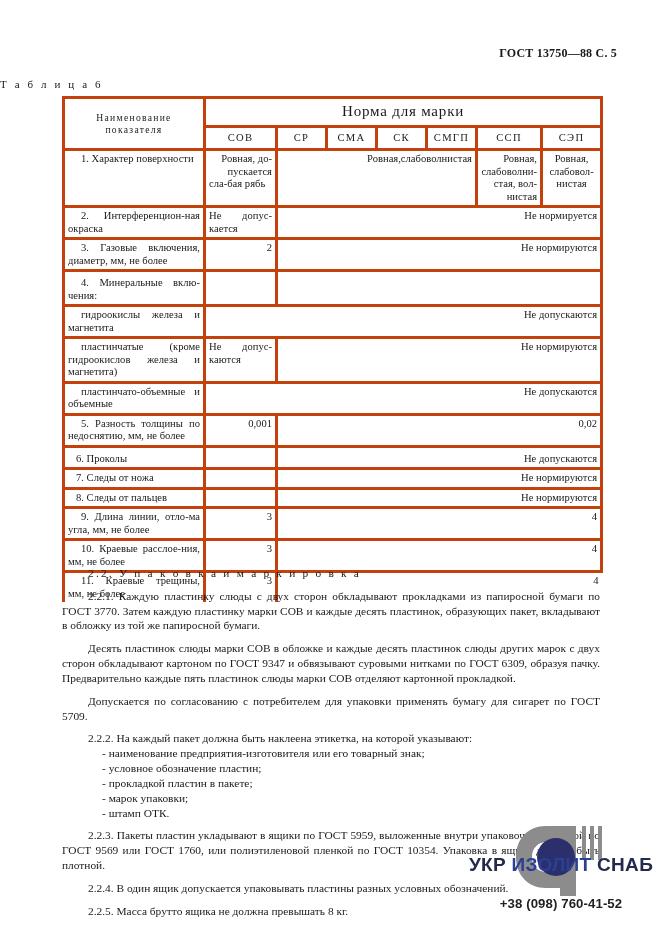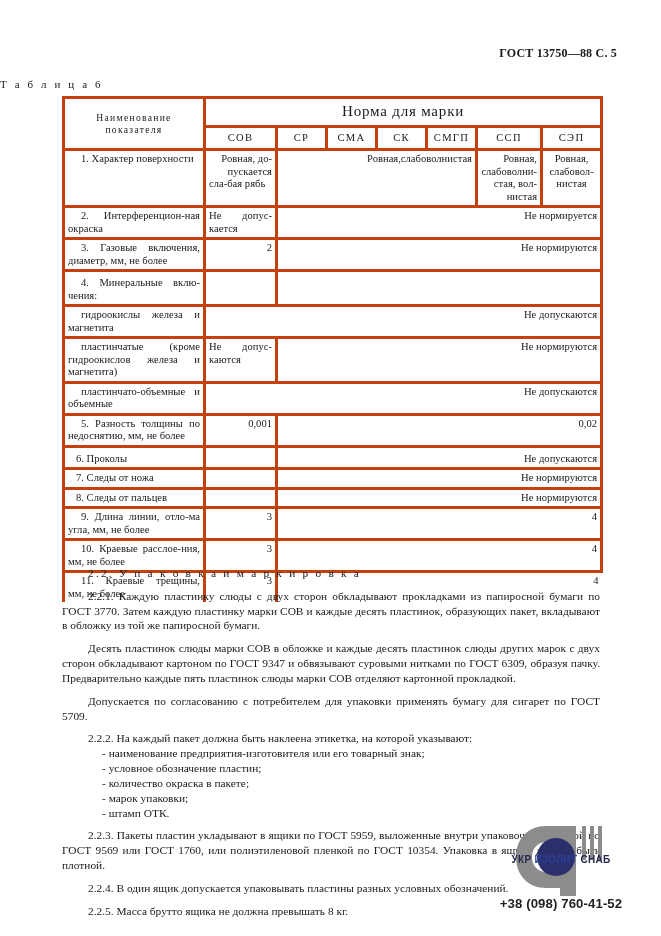--- a/index.html
+++ b/index.html
@@ -77,21 +77,21 @@
   .p.head{text-indent:26px;letter-spacing:2.2px;margin-bottom:1px;}
   .bullet{margin:0;text-indent:0;padding-left:40px;}
 
   
   .logo-block{position:absolute;left:470px;top:826px;width:180px;height:100px;}
   .logo-mark{position:absolute;left:42px;top:-2px;width:92px;height:74px;}
   .logo-text{
     position:absolute;left:-2px;top:28px;width:186px;
     text-align:center;
     font-family:"Liberation Sans", sans-serif;
-    font-size:10px;font-weight:bold;letter-spacing:.3px;
+    font-size:19px;font-weight:bold;letter-spacing:.3px;
     white-space:nowrap;
   }
   .lt-dark{color:#232a4d;}
   .lt-blue{color:#2b3f96;}
   .phone{
     position:absolute;left:-2px;top:70px;width:186px;
     text-align:center;
     font-family:"Liberation Sans", sans-serif;
     font-size:13.2px;color:#231f20;letter-spacing:.1px;white-space:nowrap;font-weight:bold;
   }
@@ -220,21 +220,21 @@
   </div>
 
   <div class="body-text">
     <p class="p head">2.2.  У п а к о в к а   и   м а р к и р о в к а</p>
     <p class="p">2.2.1. Каждую пластинку слюды с двух сторон обкладывают прокладками из папиросной бумаги по ГОСТ 3770. Затем каждую пластинку марки СОВ и каждые десять пластинок, образующих пакет, вкладывают в обложку из той же папиросной бумаги.</p>
     <p class="p">Десять пластинок слюды марки СОВ в обложке и каждые десять пластинок слюды других марок с двух сторон обкладывают картоном по ГОСТ 9347 и обвязывают суровыми нитками по ГОСТ 6309, образуя пачку. Предварительно каждые пять пластинок слюды марки СОВ отделяют картонной прокладкой.</p>
     <p class="p">Допускается по согласованию с потребителем для упаковки применять бумагу для сигарет по ГОСТ 5709.</p>
     <p class="p">2.2.2.  На каждый пакет должна быть наклеена этикетка, на которой указывают:</p>
     <p class="bullet">- наименование предприятия-изготовителя или его товарный знак;</p>
     <p class="bullet">- условное обозначение пластин;</p>
-    <p class="bullet">- количество окраска в пакете;</p>
+    <p class="bullet">- прокладкой пластин в пакете;</p>
     <p class="bullet">- марок упаковки;</p>
     <p class="bullet">- штамп ОТК.</p>
     <p class="p">2.2.3.  Пакеты пластин укладывают в ящики по ГОСТ 5959, выложенные внутри упаковочной бумагой по ГОСТ 9569 или ГОСТ 1760, или полиэтиленовой пленкой по ГОСТ 10354. Упаковка в ящике должна быть плотной.</p>
     <p class="p">2.2.4.  В один ящик допускается упаковывать пластины разных условных обозначений.</p>
     <p class="p">2.2.5.  Масса брутто ящика не должна превышать 8 кг.</p>
   </div>
 
   <div class="logo-block">
     <svg class="logo-mark" viewBox="0 0 92 74">
       <path d="M62 2 H34 C16 2 4 15 4 33 C4 51 16 64 34 64 H48 V48 H35 C26 48 20 42 20 33 C20 24 26 18 35 18 H48 V72 H64 V2 Z" fill="#8c8c8c"></path>

